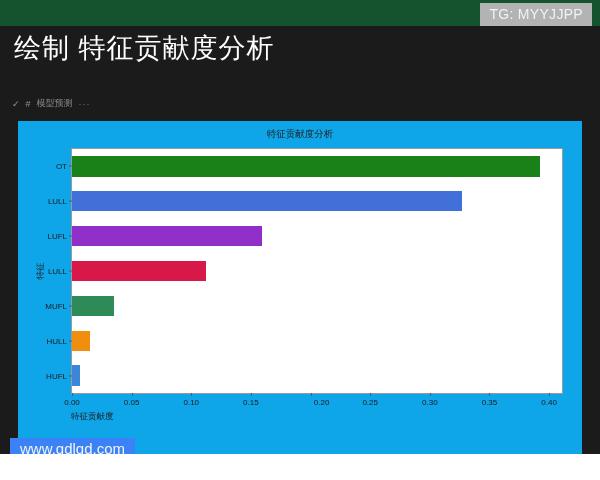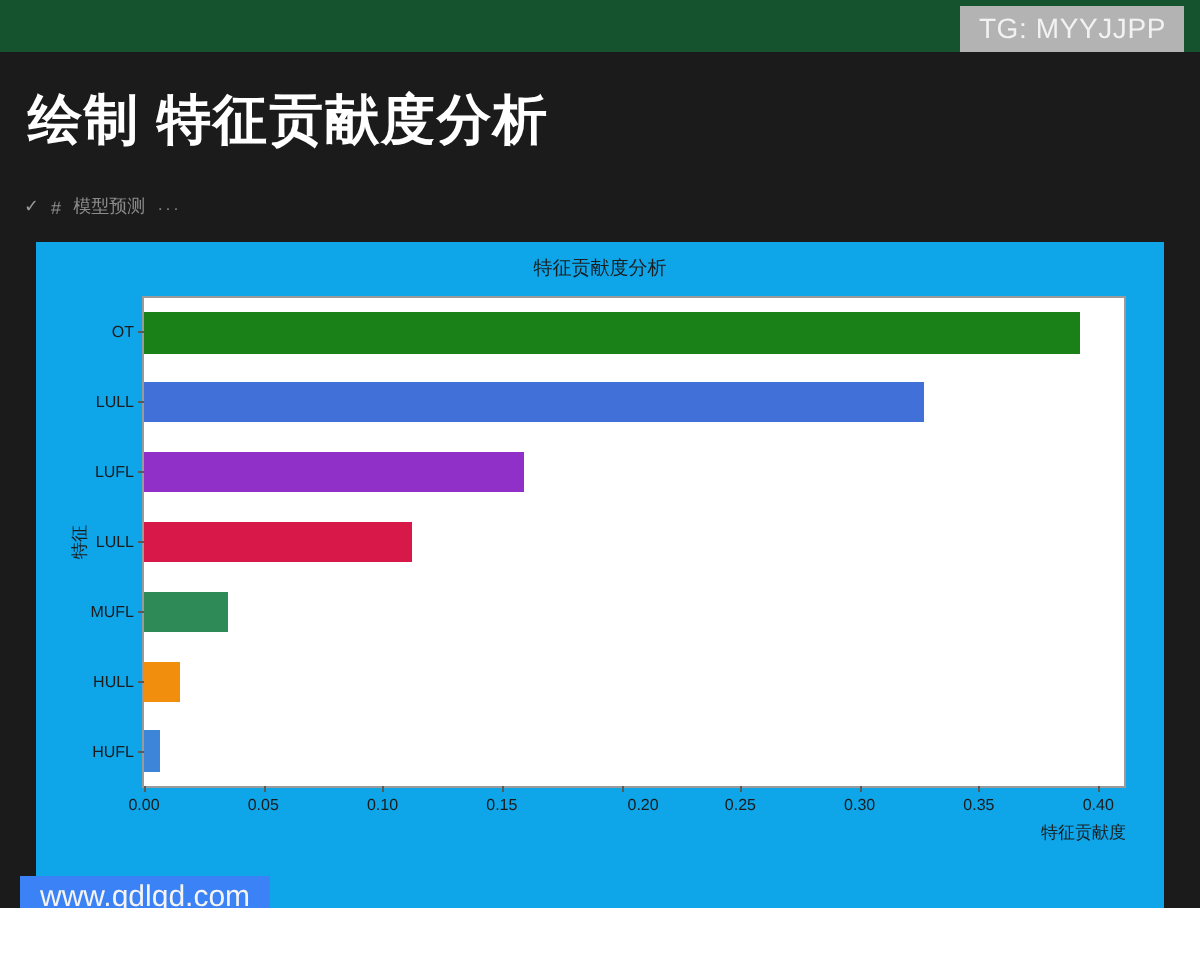--- a/index.html
+++ b/index.html
@@ -36,24 +36,24 @@
 
   
   .notebook {
     position: absolute;
     left: 0; top: 26px;
     width: 600px; height: 428px;
     background: #1b1b1b;
   }
   .nb-title {
     position: absolute;
-    left: 14px; top: 16px;
+    left: 14px; top: 4px;
     color: #ffffff;
     font-size: 27px;
-    font-weight: 700;
+    font-weight: 400;
     letter-spacing: 1px;
     white-space: nowrap;
   }
   .nb-subrow {
     position: absolute;
     left: 12px; top: 71px;
     display: flex;
     align-items: center;
     gap: 6px;
     color: #8b8b8b;
@@ -127,21 +127,21 @@
     transform: translateX(-50%);
     font-size: 8px;
     color: #1c1c1c;
     white-space: nowrap;
   }
 
   .axis-x-title {
     position: absolute;
     left: 53px; width: 492px;
     top: 290px;
-    text-align: right;
+    text-align: left;
     font-size: 8.5px;
     color: #1c1c1c;
   }
   .axis-y-title {
     position: absolute;
     left: 14px;
     top: 150px;
     font-size: 8.5px;
     color: #1c1c1c;
     transform: translateY(-50%) rotate(-90deg);

